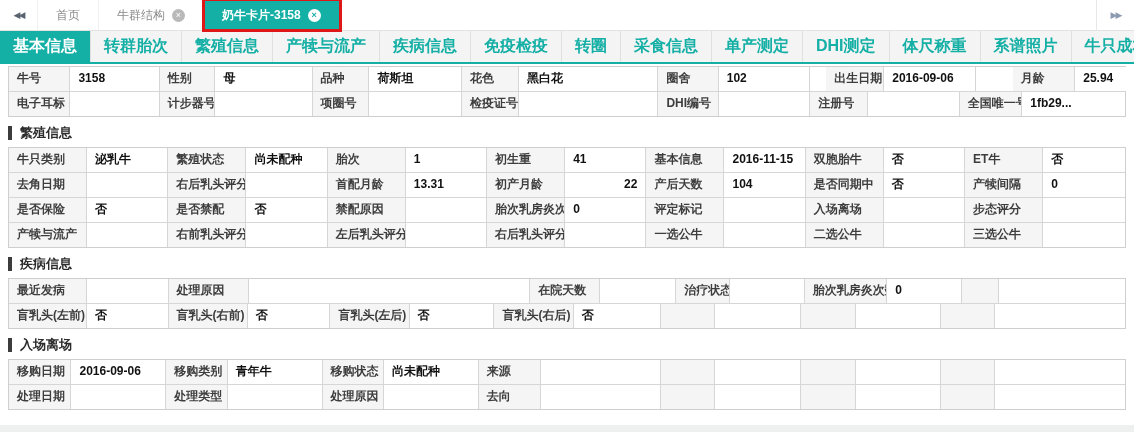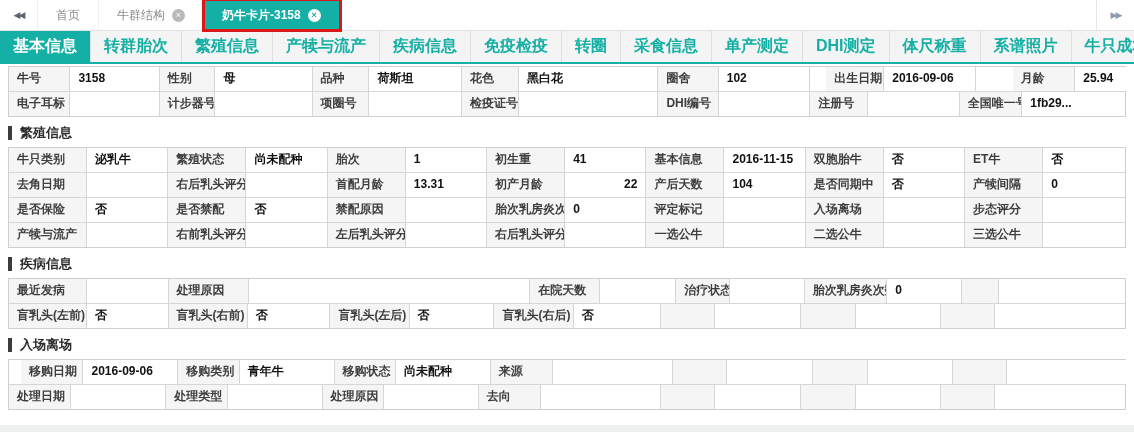--- a/index.html
+++ b/index.html
@@ -249,21 +249,21 @@
         </div>
       </div>
     </div>
     <div class="section">
       <div class="section-title">
         <div class="title-marker"></div>
         <div style="display: inline;">入场离场</div>
       </div>
       <div class="grid">
         <div class="row">
-          <div class="cell label" style="width: 5.6%; margin-left: 12px;">移购日期</div>
+          <div class="cell label" style="width: 5.6%;">移购日期</div>
           <div class="cell value" style="width: 8.5%;">2016-09-06</div>
           <div class="cell label" style="width: 5.5%;">移购类别</div>
           <div class="cell value" style="width: 8.5%;">青年牛</div>
           <div class="cell label" style="width: 5.5%;">移购状态</div>
           <div class="cell value" style="width: 8.5%;">尚未配种</div>
           <div class="cell label" style="width: 5.6%;">来源</div>
           <div class="cell value" style="width: 10.7%;"></div>
           <div class="cell label" style="width: 4.9%;"></div>
           <div class="cell value" style="width: 7.7%;"></div>
           <div class="cell label" style="width: 4.9%;"></div>

